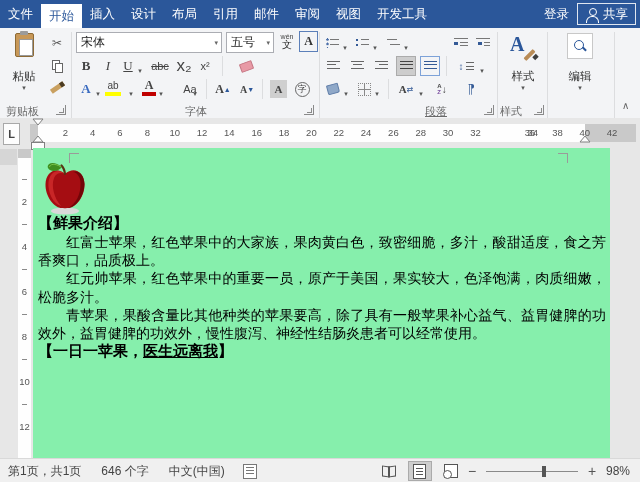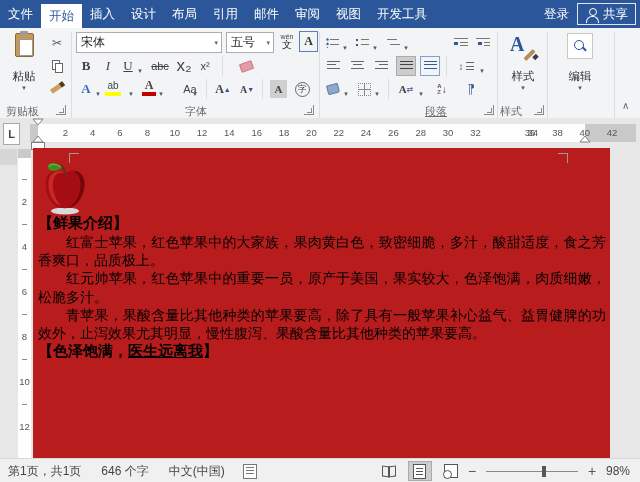--- a/index.html
+++ b/index.html
@@ -62,21 +62,21 @@
   .rnum{position:absolute;top:3px;transform:translateX(-50%);font-size:9.5px;color:#555;}
   .ind-box{position:absolute;left:31px;top:142px;width:12px;height:6px;background:#fdfdfd;border:1px solid #808080;}
 
   
   .docarea{position:absolute;left:0;top:118px;width:640px;height:340px;background:#e7e7e7;overflow:hidden;}
   .vruler{position:absolute;left:18px;top:31px;width:13px;height:310px;background:#fefefe;}
   .vruler .top{position:absolute;left:0;top:0;width:13px;height:9px;background:#c9c9c9;}
   .vnum{position:absolute;left:0;width:13px;text-align:center;font-size:9.5px;color:#555;}
   .vdash{position:absolute;left:4px;width:5px;height:1px;background:#8a8a8a;}
   .vhead{position:absolute;left:0;top:31px;width:17px;height:16px;background:#d6d6d6;}
-  .page{position:absolute;left:33px;top:30px;width:577px;height:310px;background:#b91c1c;}
+  .page{position:absolute;left:33px;top:30px;width:577px;height:310px;background:#86efac;}
   .crop{position:absolute;width:9px;height:9px;border-top:1px solid #9a9a9a;}
   .doc-text{position:absolute;left:5px;top:66px;width:568px;font-family:"DejaVu Serif","Liberation Serif",serif;
             font-size:14px;line-height:18.2px;color:#000;}
   .doc-text p{margin:0;text-indent:2em;text-align:justify;}
   .doc-text h3{margin:0;font-size:15px;line-height:19px;font-weight:bold;}
   .u{text-decoration:underline;}
 
   
   .statusbar{position:absolute;left:0;top:458px;width:640px;height:24px;background:#f0f0f0;border-top:1px solid #d9d9d9;
              font-size:12px;color:#444;display:flex;align-items:center;}
@@ -430,22 +430,22 @@
         <path d="M42.5 22 C42 35 34 45 26 46 C34 42 39 32 38.5 21 C38.4 15 35 10.5 31 10 C37 7.5 42.2 13 42.5 22 Z" fill="#6d0508" opacity="0.9"></path>
         <path d="M23 12 C22.5 8 21.5 5.5 19.5 3.5" stroke="#5a3414" stroke-width="2.2" fill="none" stroke-linecap="round"></path>
         <path d="M20 5 C12 -2 4 1 6 6 C8 10 16 10 20 5 Z" fill="#3f8f1f"></path>
         <path d="M19 5 C13 1 8 2 7.5 5" stroke="#77c24a" stroke-width="1" fill="none"></path>
       </svg>
 
       <div class="doc-text">
         <h3>【鲜果介绍】</h3>
         <p>红富士苹果，红色苹果中的大家族，果肉黄白色，致密细脆，多汁，酸甜适度，食之芳香爽口，品质极上。</p>
         <p>红元帅苹果，红色苹果中的重要一员，原产于美国，果实较大，色泽饱满，肉质细嫩，松脆多汁。</p>
-        <p>青苹果，果酸含量比其他种类的苹果要高，除了具有一般苹果补心益气、益胃健脾的功效外，止泻效果尤其明显，慢性腹泻、果酸含量比其他种类的苹果要高。</p>
-        <h3><span>【色泽饱满，</span><span class="u">医生远离我</span><span>】</span></h3>
+        <p>青苹果，果酸含量比其他种类的苹果要高，除了具有一般苹果补心益气、益胃健脾的功效外，益胃健脾的功效外，慢性腹泻、神经性结肠炎患者可以经常使用。</p>
+        <h3><span>【一日一苹果，</span><span class="u">医生远离我</span><span>】</span></h3>
       </div>
     </div>
   </div>
 
   <div class="statusbar">
     <span class="st" style="padding-left:8px;">第1页，共1页</span>
     <span class="st">646 个字</span>
     <span class="st">中文(中国)</span>
     <span class="proof-ic"></span>
     <span style="flex:1;"></span>

